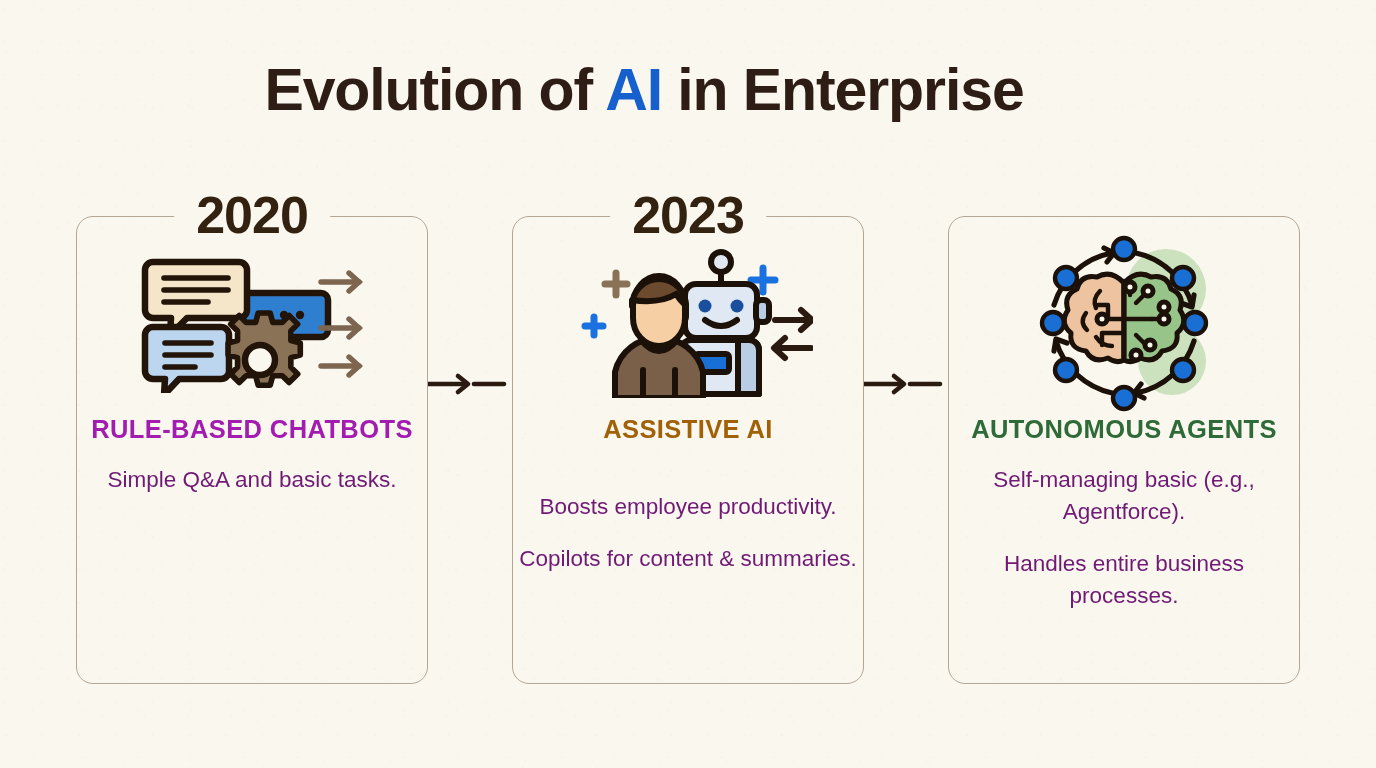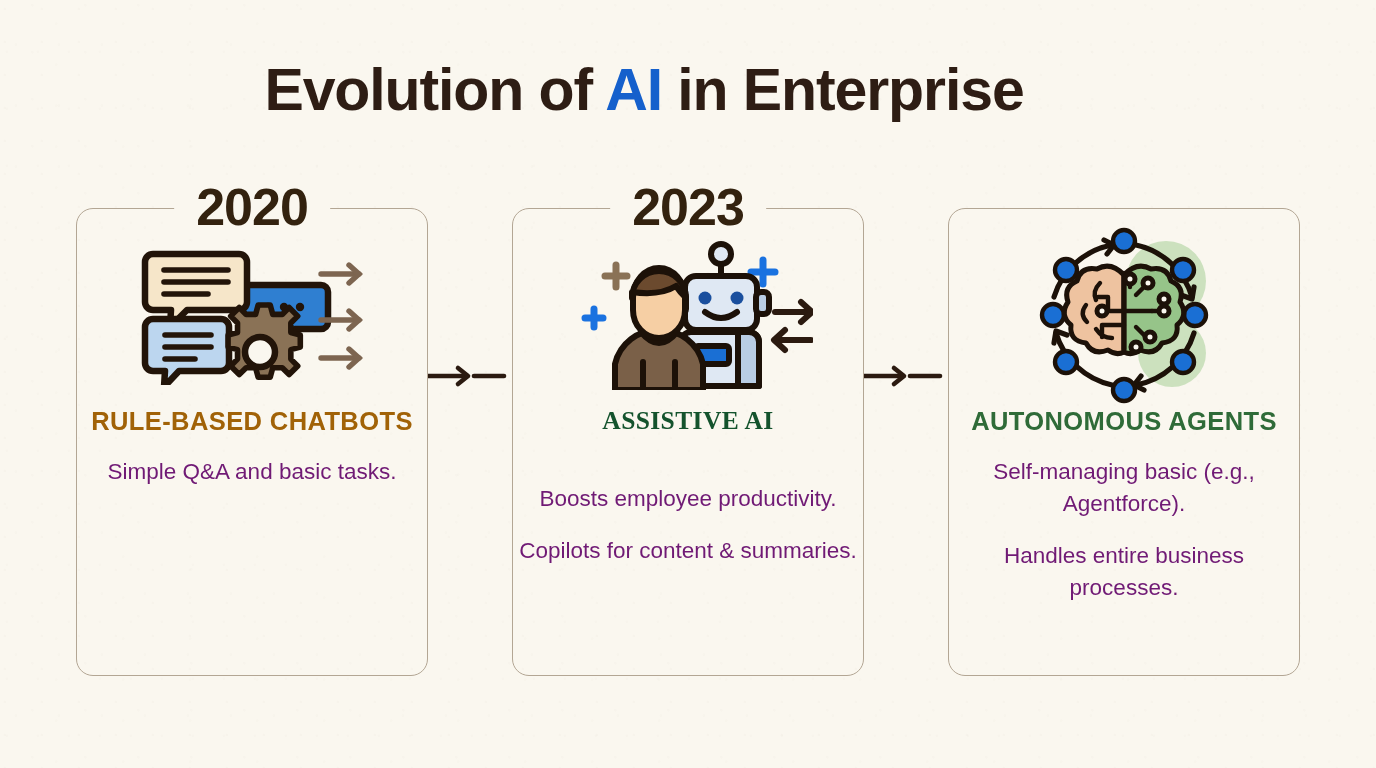--- a/index.html
+++ b/index.html
@@ -41,21 +41,21 @@
     font-weight: bold;
     letter-spacing: -1.1px;
     color: #2e1d14;
     white-space: nowrap;
   }
   #title .accent { color: #1560cc; }
 
   
   #rail {
     position: absolute;
-    top: 208px;
+    top: 216px;
     left: 76px;
     width: 968px;
     height: 468px;
   }
 
   .card {
     position: absolute;
     top: 0;
     width: 352px;
     height: 468px;
@@ -102,22 +102,22 @@
   }
 
   .heading {
     font-size: 25.5px;
     font-weight: bold;
     letter-spacing: .4px;
     line-height: 1.42;
     text-align: center;
     margin-top: 4px;
   }
-  .heading.brown { color: #a16207; }
-  .heading.blue  { color: #14532d; font-family: Liberation Serif, serif; }
+  .heading.brown { color: #a21caf; }
+  .heading.blue  { color: #a16207; }
   .heading.green { color: #2f6b38; }
 
   .body-lines {
     margin-top: 17px;
     text-align: center;
     color: #701a75;
     font-size: 22.5px;
     line-height: 1.42;
   }
   .body-lines p { margin: 0 0 20px 0; }

